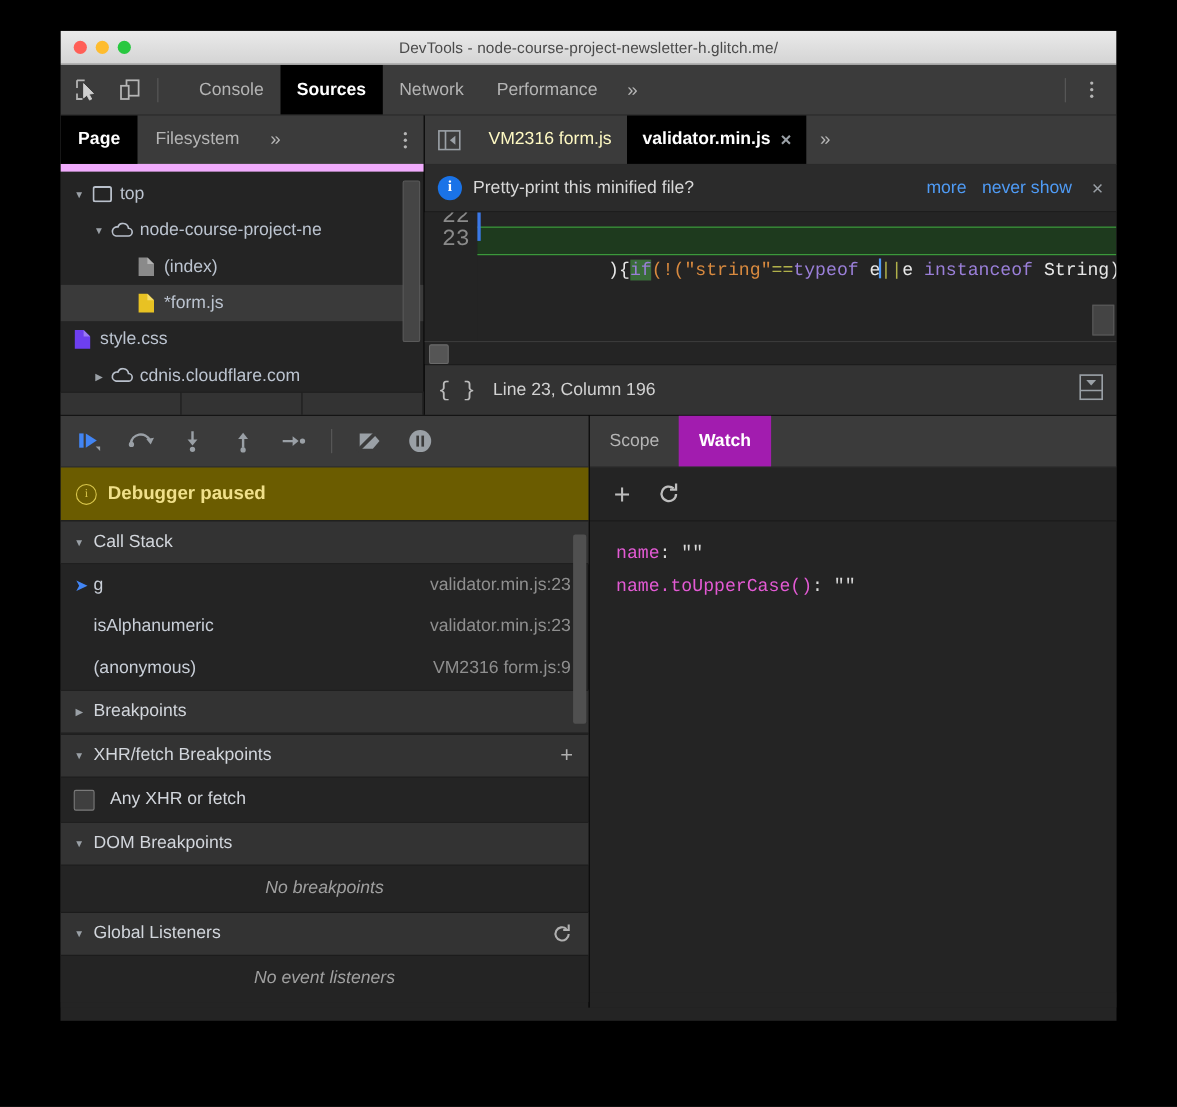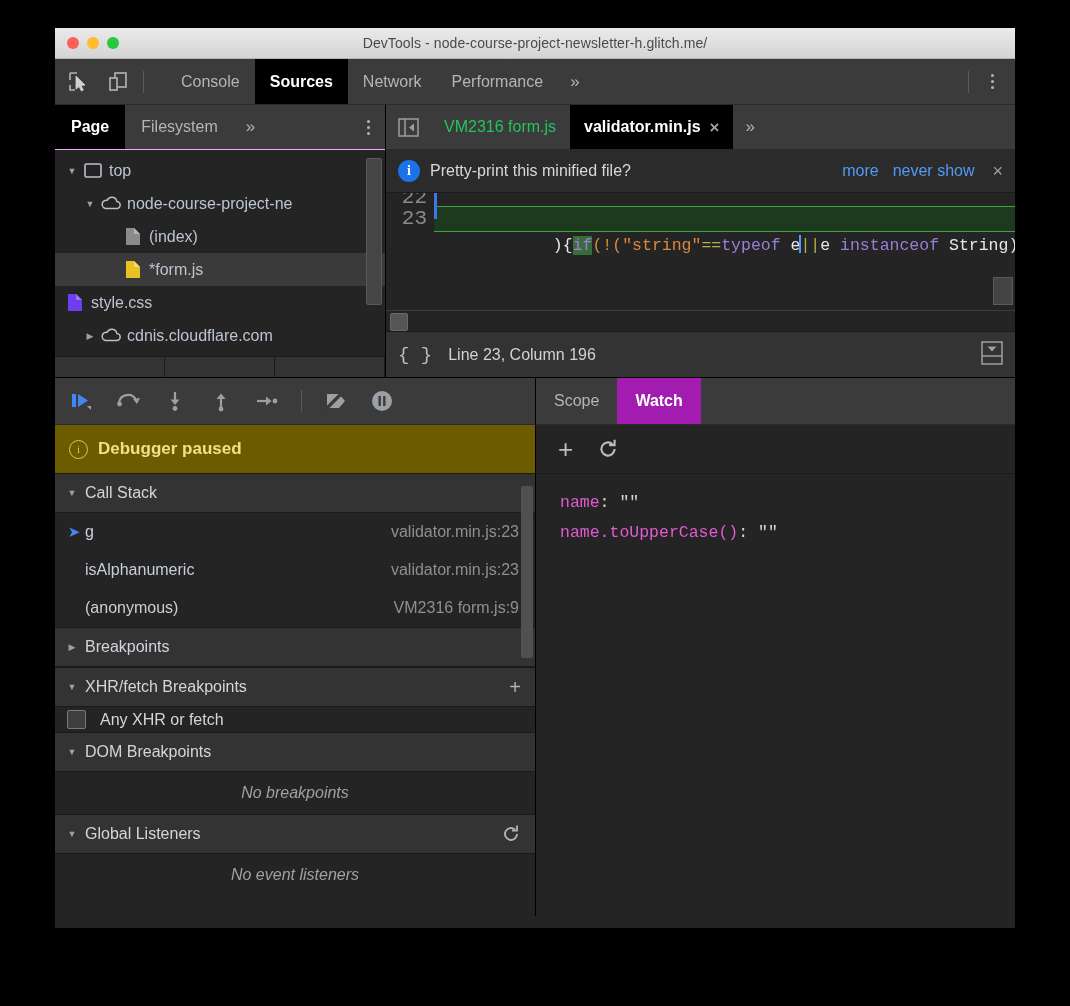--- a/index.html
+++ b/index.html
@@ -49,21 +49,21 @@
     width:30px;height:100%;display:flex;flex-direction:column;
     align-items:center;justify-content:center;gap:3px;margin-right:8px;
   }
   .kebab i{width:3px;height:3px;border-radius:50%;background:#b5b5b5;display:block;}
 
   
   .upper{display:flex;height:272px;}
   .navigator{width:330px;background:#242424;display:flex;flex-direction:column;
              border-right:1px solid #000;position:relative;}
   .nav-tabs{height:44px;background:#3b3b3b;display:flex;align-items:stretch;
-            border-bottom:1px solid #f0abfc;}
+            border-bottom:7px solid #f0abfc;}
   .nav-tab{display:flex;align-items:center;padding:0 16px;font-size:16px;color:#b5b5b5;}
   .nav-tab.active{background:#000;color:#fff;font-weight:bold;}
   .nav-kebab{margin-left:auto;width:34px;display:flex;flex-direction:column;
              align-items:center;justify-content:center;gap:3px;}
   .nav-kebab i{width:3px;height:3px;border-radius:50%;background:#b5b5b5;}
   .tree{flex:1;overflow:hidden;position:relative;padding-top:4px;}
   .tree-row{
     display:flex;align-items:center;height:33px;font-size:16px;color:#bcc4d0;
     padding-left:8px;white-space:nowrap;
   }
@@ -78,21 +78,21 @@
   .nav-bottom{
     height:20px;background:#333;border-top:1px solid #1b1b1b;display:flex;
   }
   .nav-bottom div{flex:1;border-right:1px solid #1b1b1b;}
 
   
   .editor{flex:1;display:flex;flex-direction:column;background:#242424;min-width:0;}
   .ed-tabs{height:44px;background:#3b3b3b;display:flex;align-items:stretch;
            border-bottom:1px solid #2a2a2a;}
   .ed-navbtn{width:44px;display:flex;align-items:center;justify-content:center;color:#9aa0a6;}
-  .ed-tab{display:flex;align-items:center;padding:0 14px;font-size:16px;color:#22c55e;gap:9px;}
+  .ed-tab{display:flex;align-items:center;padding:0 14px;font-size:16px;color:#fef9c3;gap:9px;}
   .ed-tab.active{background:#000;color:#fff;font-weight:bold;}
   .tab-x{font-size:17px;color:#9aa0a6;line-height:1;}
   .infobar{
     height:42px;background:#2b2b2b;display:flex;align-items:center;
     padding:0 12px;gap:10px;border-bottom:1px solid #1b1b1b;
   }
   .info-i{
     width:22px;height:22px;border-radius:50%;background:#1a73e8;color:#fff;
     font-size:14px;font-weight:bold;display:flex;align-items:center;justify-content:center;
     font-family:"Liberation Serif",serif;flex:0 0 auto;
@@ -161,21 +161,21 @@
   .sec-title{font-size:16px;color:#d2d6dc;margin-left:4px;}
   .sec-act{margin-left:auto;margin-right:14px;color:#b0b0b0;font-size:20px;
            display:flex;align-items:center;}
   .stack-row{
     height:38px;display:flex;align-items:center;font-size:16px;color:#c9cfd8;
     padding-left:8px;
   }
   .stack-arrow{width:22px;color:#4285f4;font-size:15px;text-align:center;}
   .stack-arrow.empty{visibility:hidden;}
   .stack-loc{margin-left:auto;margin-right:16px;color:#8f8f8f;font-size:16px;}
-  .cb-row{height:25px;display:flex;align-items:center;padding-left:12px;gap:14px;background:#242424;}
+  .cb-row{height:40px;display:flex;align-items:center;padding-left:12px;gap:14px;background:#242424;}
   .cbox{width:17px;height:17px;border:1px solid #7a7a7a;background:#3f3f3f;border-radius:2px;}
   .cb-label{font-size:16px;color:#d2d6dc;}
   .empty-row{
     height:42px;display:flex;align-items:center;justify-content:center;
     font-size:16px;color:#a0a0a0;font-style:italic;background:#242424;
   }
   .dbg-vscroll{position:absolute;right:2px;top:108px;width:12px;height:172px;
                background:#505050;border-radius:2px;}
   
   .watch{flex:1;background:#242424;display:flex;flex-direction:column;min-width:0;}

